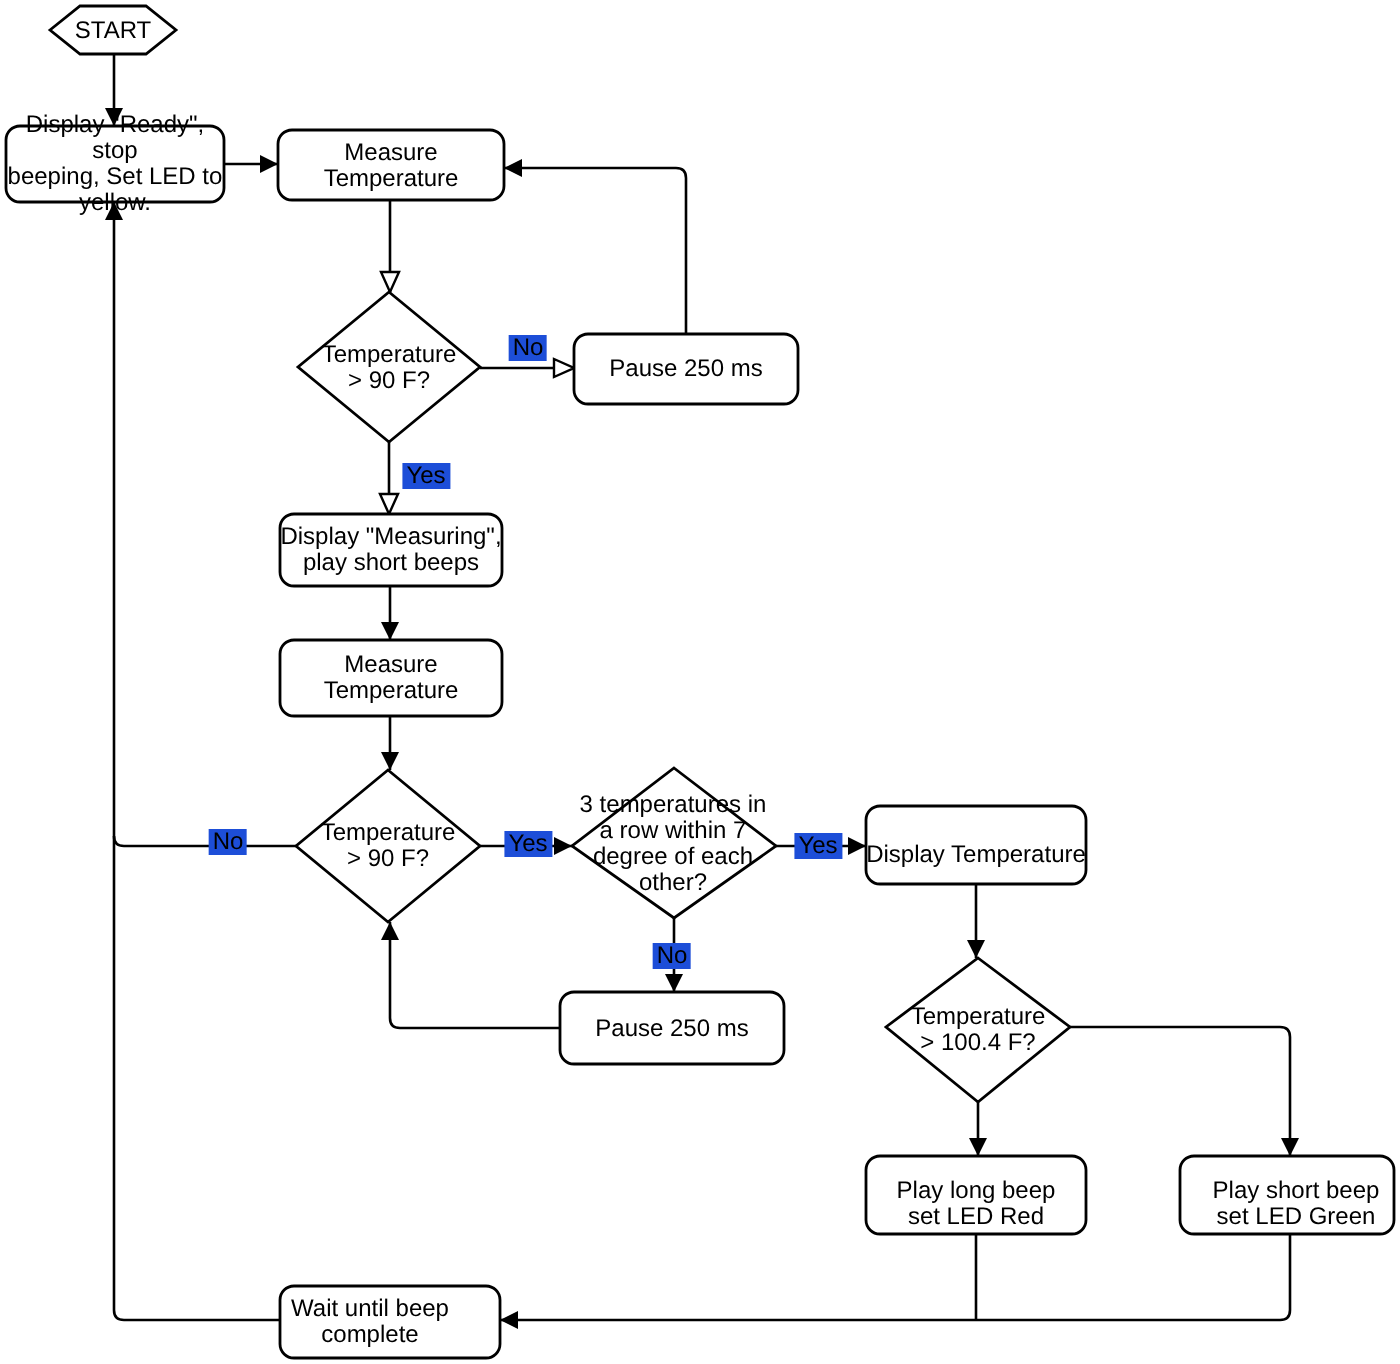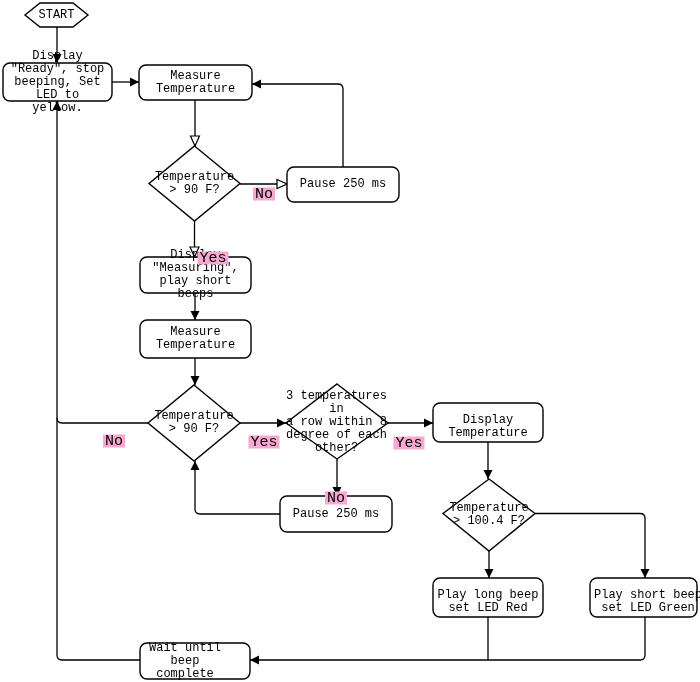--- a/index.html
+++ b/index.html
@@ -1,25 +1,25 @@
 <!DOCTYPE html>
 <html><head>
 <meta charset="utf-8">
 <style>
   html,body{margin:0;padding:0;background:#ffffff;}
   .stage{position:relative;width:700px;height:682px;background:#ffffff;overflow:hidden;
-         font-family:Liberation Mono, monospace;}
+         font-family:Liberation Sans, sans-serif;}
   .stage svg{position:absolute;left:0;top:0;}
   .edge{fill:none;stroke:#000000;stroke-width:1.3px;}
   .node{fill:#ffffff;stroke:#000000;stroke-width:1.4px;}
   .nlabel{position:absolute;display:flex;align-items:center;justify-content:center;
           text-align:center;font-size:12px;line-height:13px;color:#000000;
           white-space:pre-line;}
-  .elabel{position:absolute;transform:translate(-50%,-50%);background:#f9a8d4;
-          padding:0 2px;font-size:15px;line-height:13px;color:#000000;margin-top:20px;}
+  .elabel{position:absolute;transform:translate(-50%,-50%);background:#1d4ed8;
+          padding:0 2px;font-size:12px;line-height:13px;color:#000000;}
 </style>
 </head>
 <body>
 
 <div class="stage">
 
   <svg width="700" height="682" viewBox="0 0 700 682">
     <defs>
       <marker id="arrSolid" markerUnits="userSpaceOnUse" markerWidth="11" markerHeight="11" viewBox="0 0 11 11" refX="10" refY="5.5" orient="auto">
         <path d="M1,1 L10,5.5 L1,10 Z" fill="#000000"></path>
@@ -73,21 +73,21 @@
   <div class="nlabel" style="left:139px;top:65px;width:113px;height:35px">Measure Temperature</div>
   <div class="nlabel" style="left:149px;top:146px;width:91px;height:75px">Temperature
 &gt; 90 F?</div>
   <div class="nlabel" style="left:287px;top:167px;width:112px;height:35px">Pause 250 ms</div>
   <div class="nlabel" style="left:140px;top:257px;width:111px;height:36px">Display "Measuring",
 play short beeps</div>
   <div class="nlabel" style="left:140px;top:320px;width:111px;height:38px">Measure Temperature</div>
   <div class="nlabel" style="left:148px;top:385px;width:92px;height:76px">Temperature
 &gt; 90 F?</div>
   <div class="nlabel" style="left:283px;top:384px;width:107px;height:76px">3 temperatures in
-a row within 8
+a row within 7
 degree of each
 other?</div>
   <div class="nlabel" style="left:433px;top:403px;width:110px;height:48px">Display Temperature</div>
   <div class="nlabel" style="left:443px;top:479px;width:92px;height:72px">Temperature
 &gt; 100.4 F?</div>
   <div class="nlabel" style="left:280px;top:496px;width:112px;height:36px">Pause 250 ms</div>
   <div class="nlabel" style="left:433px;top:578px;width:110px;height:47px">Play long beep
 set LED Red</div>
   <div class="nlabel" style="left:590px;top:582px;width:116px;height:39px">Play short beep
 set LED Green</div>

